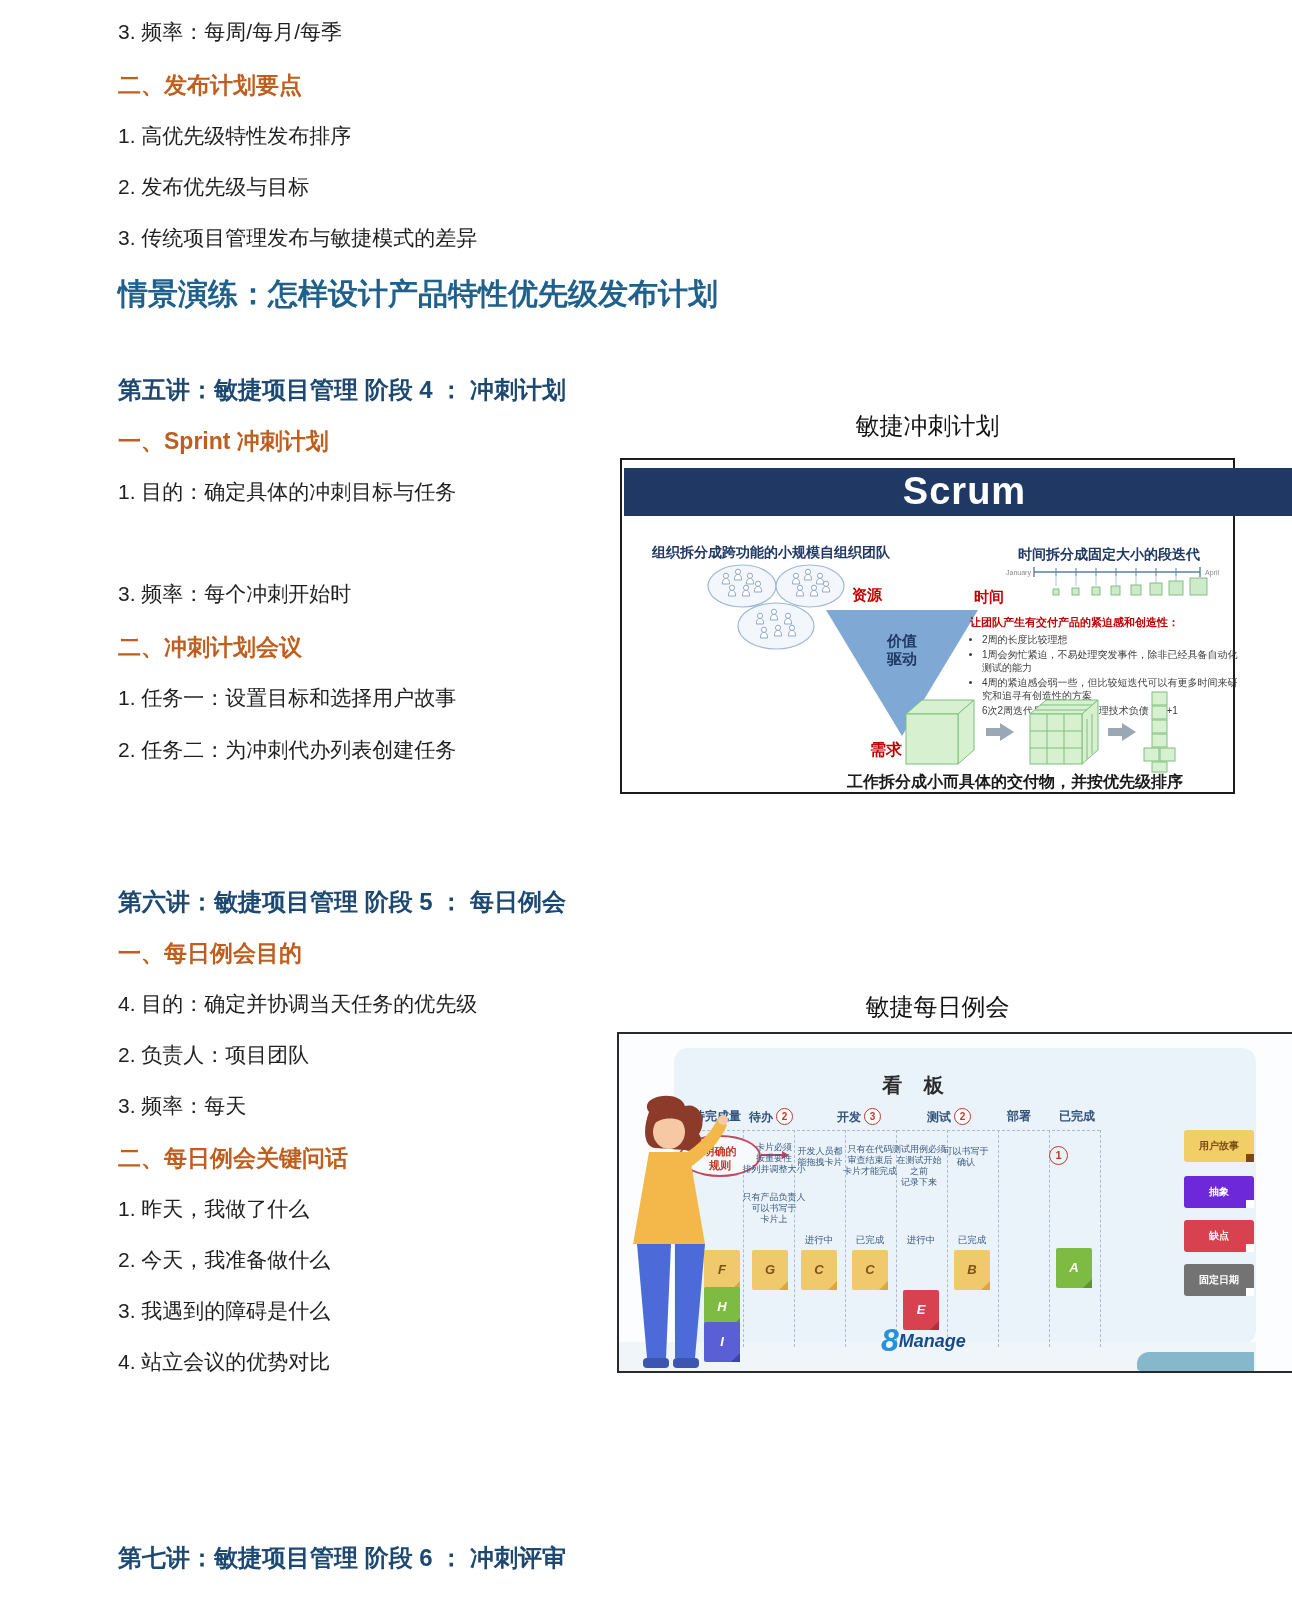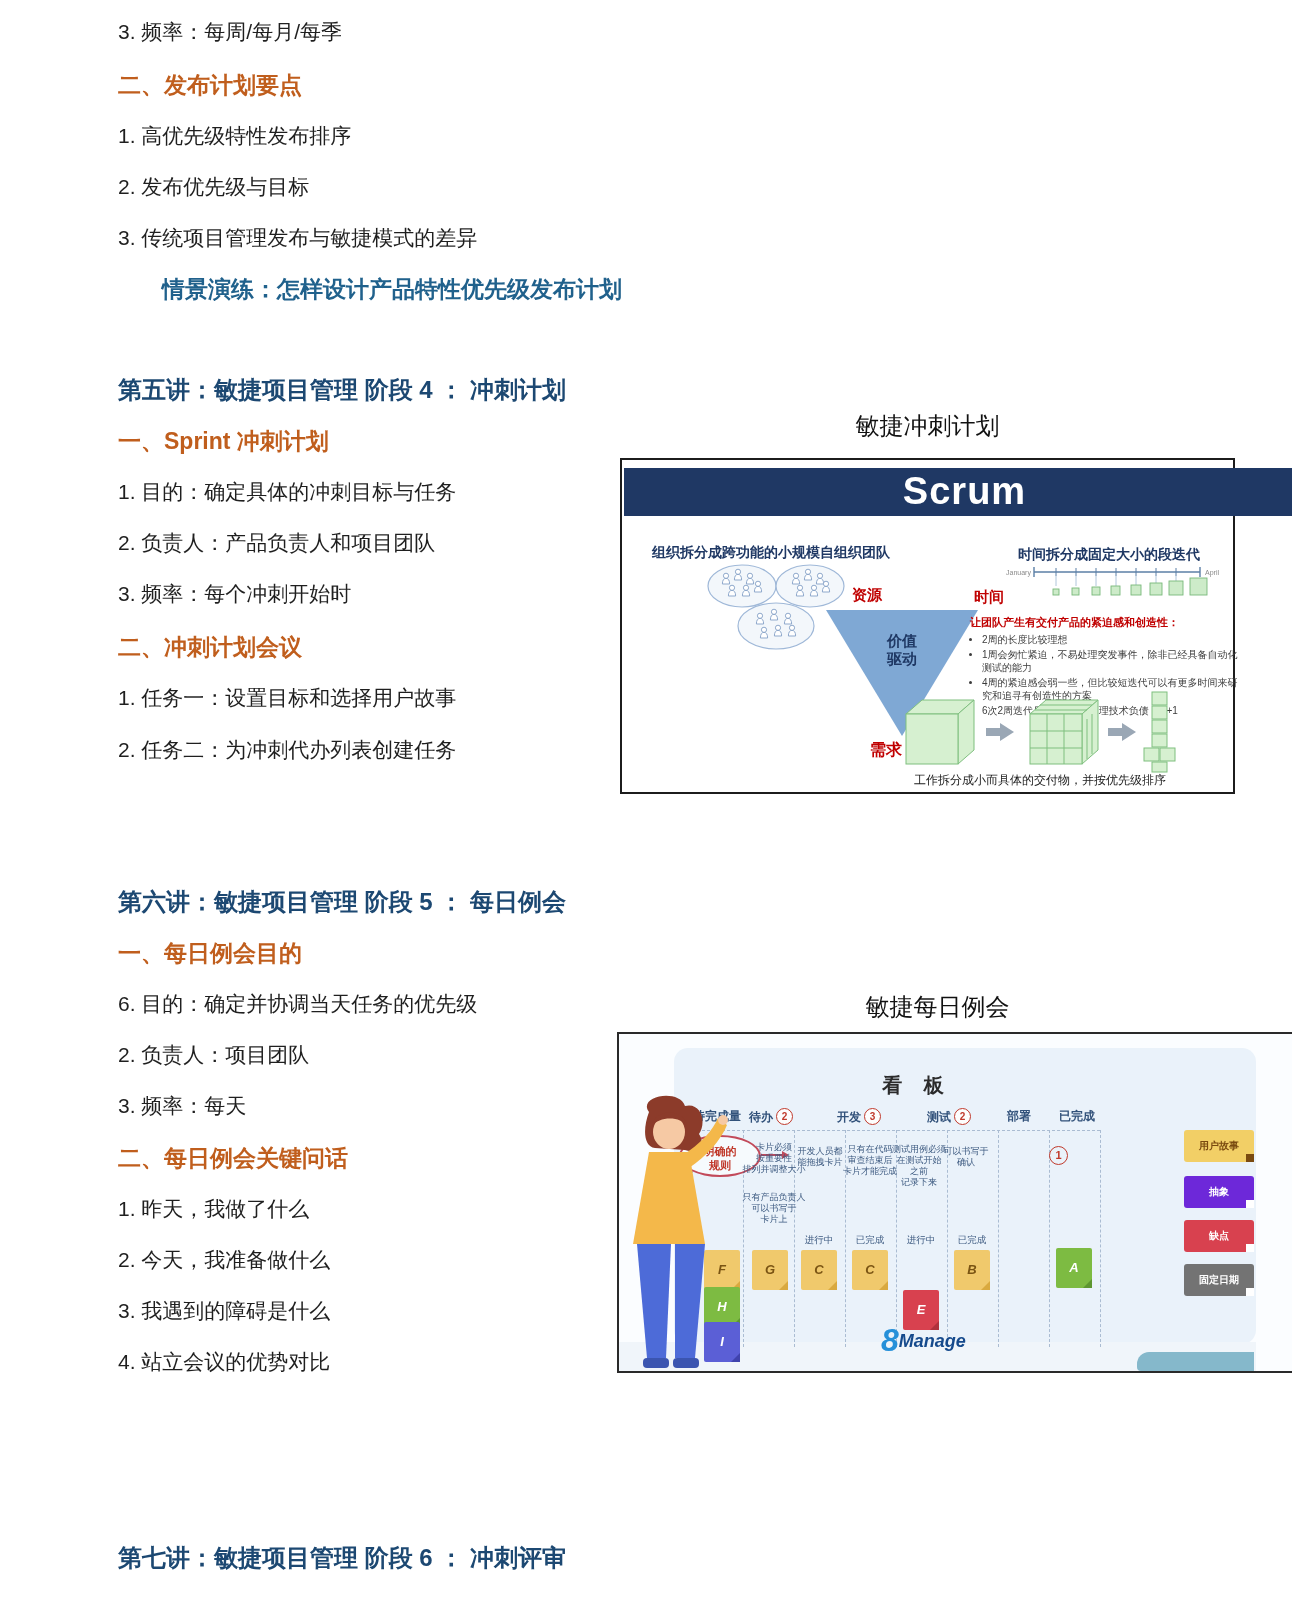--- a/index.html
+++ b/index.html
@@ -1,40 +1,40 @@
 <!DOCTYPE html>
 <html><head>
 <meta charset="utf-8">
 <style>
   html,body{margin:0;padding:0;background:#fff;}
   #page{position:relative;width:1292px;height:1600px;background:#ffffff;overflow:hidden;
         font-family:"Liberation Sans","DejaVu Sans",sans-serif;}
   .item{position:absolute;left:118px;white-space:nowrap;color:#1f1f1f;font-size:21px;}
   .h-orange{color:#c05e1d;font-weight:bold;font-size:23px;}
-  .h-blue{color:#20618c;font-weight:bold;font-size:23px;margin-left:44px;}
+  .h-blue{color:#20618c;font-weight:bold;font-size:30px;}
   .h-section{color:#1c4872;font-weight:bold;font-size:24px;}
   .fig-caption{position:absolute;text-align:center;color:#111;font-size:24px;}
 
   
   #scrum-box{position:absolute;left:620px;top:458px;width:615px;height:336px;
              border:2px solid #1c1c1c;background:#fff;box-sizing:border-box;}
   #scrum-header{position:absolute;left:2px;top:8px;width:681px;height:48px;background:#1f3864;
                 color:#fff;font-weight:bold;font-size:38px;text-align:center;line-height:46px;
                 letter-spacing:1px;}
   .scrum-subhead{position:absolute;color:#1f3864;font-weight:bold;font-size:14px;white-space:nowrap;}
   .red-label{position:absolute;color:#c00000;font-weight:bold;font-size:15px;white-space:nowrap;}
   #triangle-wrap{position:absolute;left:200px;top:148px;width:160px;height:130px;}
   #triangle-text{position:absolute;left:0;top:24px;width:160px;text-align:center;
                  color:#1f3864;font-weight:bold;font-size:15px;line-height:18px;white-space:pre-line;}
   #scrum-bullets{position:absolute;left:348px;top:156px;width:268px;}
   #scrum-bullets .bh{color:#c00000;font-weight:bold;font-size:11px;line-height:13px;}
   #scrum-bullets ul{margin:4px 0 0 12px;padding:0;}
   #scrum-bullets li{font-size:10px;line-height:13px;color:#3c3c3c;margin-bottom:2px;}
-  #scrum-bottom-text{position:absolute;left:225px;top:312px;width:386px;text-align:center;
-                     color:#1a1a1a;font-weight:normal;font-size:12px;white-space:nowrap;}
+  #scrum-bottom-text{position:absolute;left:225px;top:312px;width:386px;
+                     color:#1a1a1a;font-weight:bold;font-size:16px;white-space:nowrap;}
 
   
   #kanban-box{position:absolute;left:617px;top:1032px;width:718px;height:341px;
               border:2px solid #2a2a2a;background:#fbfdff;box-sizing:border-box;}
   #kanban-panel{position:absolute;left:55px;top:14px;width:582px;height:296px;
                 background:#eaf2fa;border-radius:14px;}
   #kanban-strip{position:absolute;left:0px;top:308px;width:637px;height:29px;background:#f0f5fa;}
   #kanban-title{position:absolute;left:238px;top:38px;width:120px;text-align:center;
                 color:#2b2b2b;font-weight:bold;font-size:20px;letter-spacing:8px;}
   .kb-head{position:absolute;top:74px;transform:translateX(-50%);color:#31517a;font-size:12px;
@@ -83,28 +83,27 @@
 
   <div class="item" style="top:18px">3. 频率：每周/每月/每季</div>
   <div class="item h-orange" style="top:70px">二、发布计划要点</div>
   <div class="item" style="top:122px">1. 高优先级特性发布排序</div>
   <div class="item" style="top:173px">2. 发布优先级与目标</div>
   <div class="item" style="top:224px">3. 传统项目管理发布与敏捷模式的差异</div>
   <div class="item h-blue" style="top:274px">情景演练：怎样设计产品特性优先级发布计划</div>
   <div class="item h-section" style="top:374px">第五讲：敏捷项目管理 阶段 4 ： 冲刺计划</div>
   <div class="item h-orange" style="top:426px">一、Sprint 冲刺计划</div>
   <div class="item" style="top:478px">1. 目的：确定具体的冲刺目标与任务</div>
-  <div class="item" style="top:529px">2. 负责人：产品负责人和项目团队</div>
   <div class="item" style="top:580px">3. 频率：每个冲刺开始时</div>
   <div class="item h-orange" style="top:632px">二、冲刺计划会议</div>
   <div class="item" style="top:684px">1. 任务一：设置目标和选择用户故事</div>
   <div class="item" style="top:736px">2. 任务二：为冲刺代办列表创建任务</div>
   <div class="item h-section" style="top:886px">第六讲：敏捷项目管理 阶段 5 ： 每日例会</div>
   <div class="item h-orange" style="top:938px">一、每日例会目的</div>
-  <div class="item" style="top:990px">6. 目的：确定并协调当天任务的优先级</div>
+  <div class="item" style="top:990px">4. 目的：确定并协调当天任务的优先级</div>
   <div class="item" style="top:1041px">2. 负责人：项目团队</div>
   <div class="item" style="top:1092px">3. 频率：每天</div>
   <div class="item h-orange" style="top:1143px">二、每日例会关键问话</div>
   <div class="item" style="top:1195px">1. 昨天，我做了什么</div>
   <div class="item" style="top:1246px">2. 今天，我准备做什么</div>
   <div class="item" style="top:1297px">3. 我遇到的障碍是什么</div>
   <div class="item" style="top:1348px">4. 站立会议的优势对比</div>
   <div class="item h-section" style="top:1542px">第七讲：敏捷项目管理 阶段 6 ： 冲刺评审</div>
 
   <div class="fig-caption" style="left:620px;top:410px;width:615px">敏捷冲刺计划</div>

